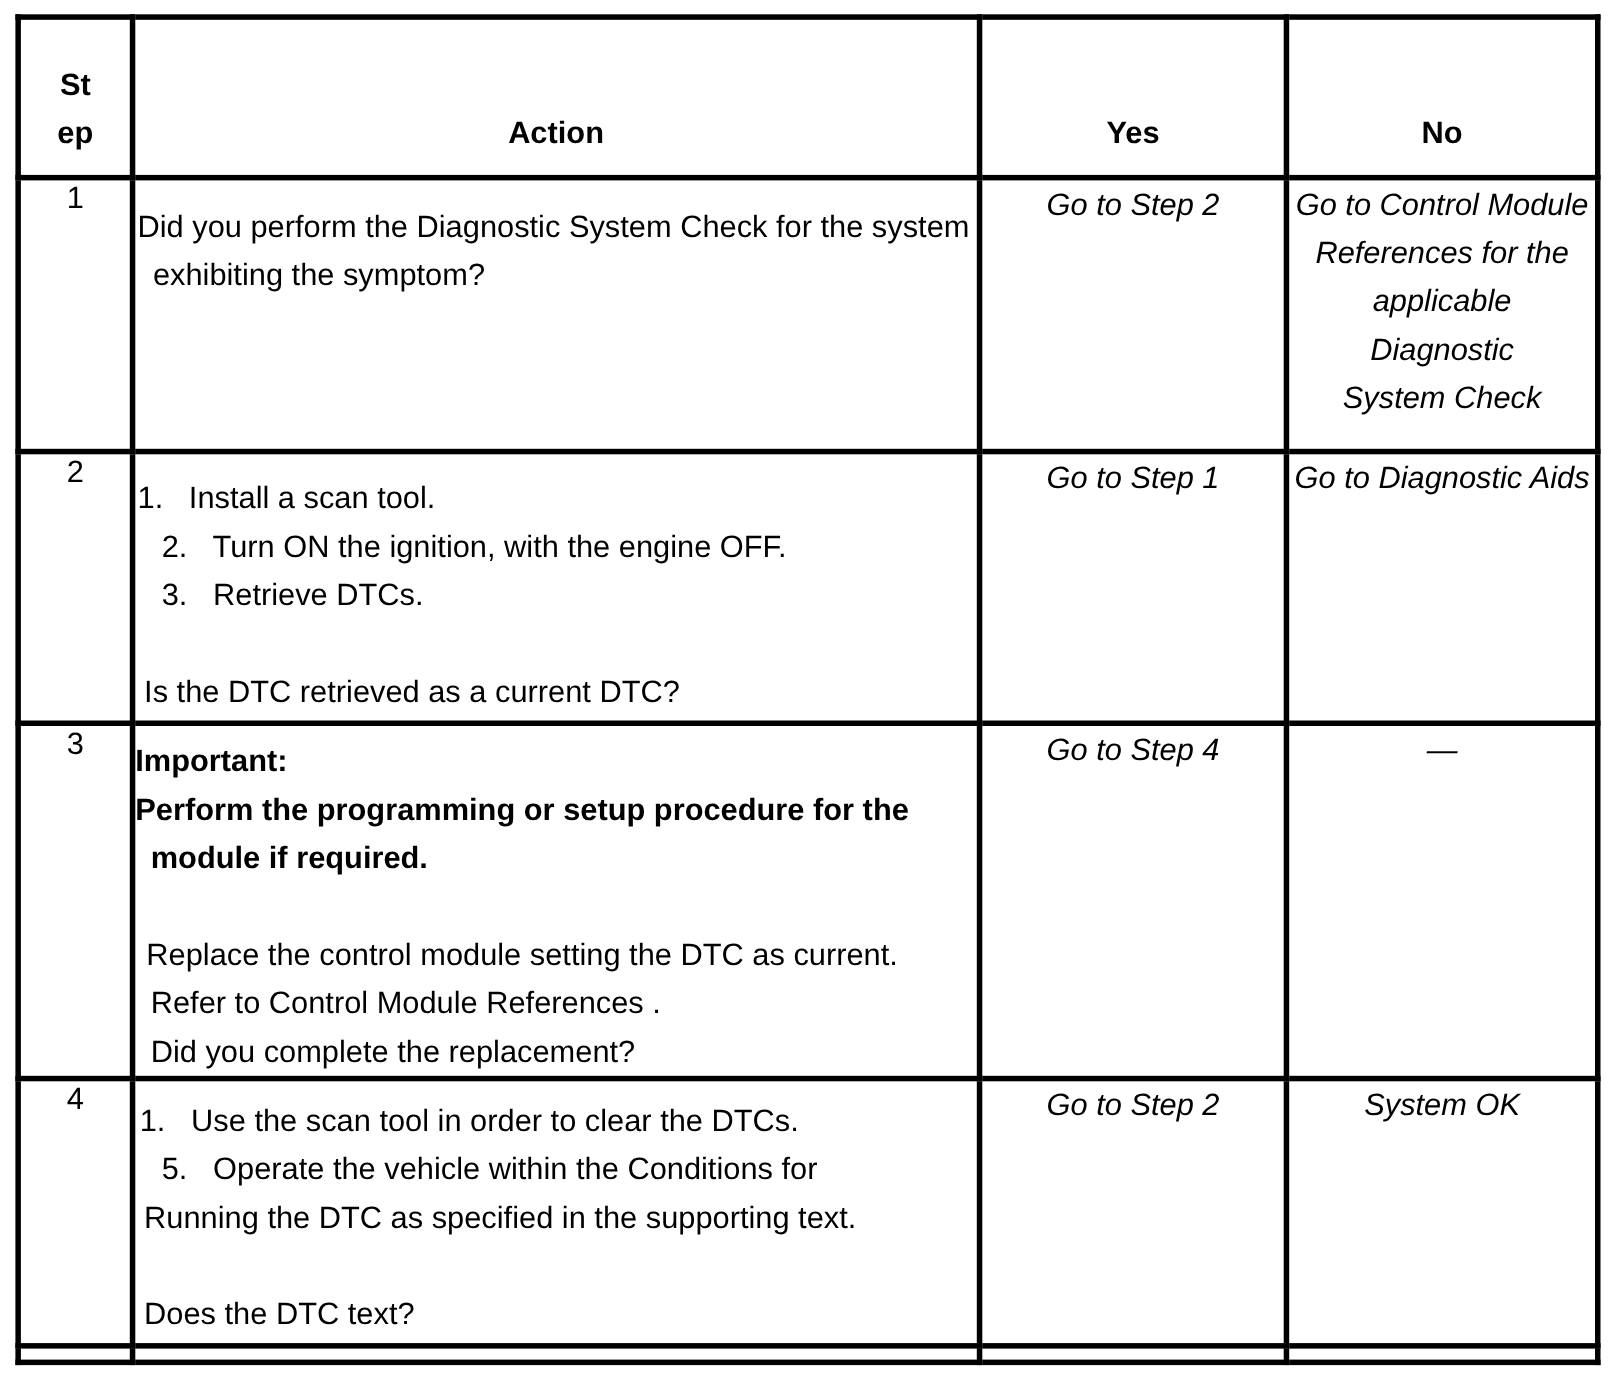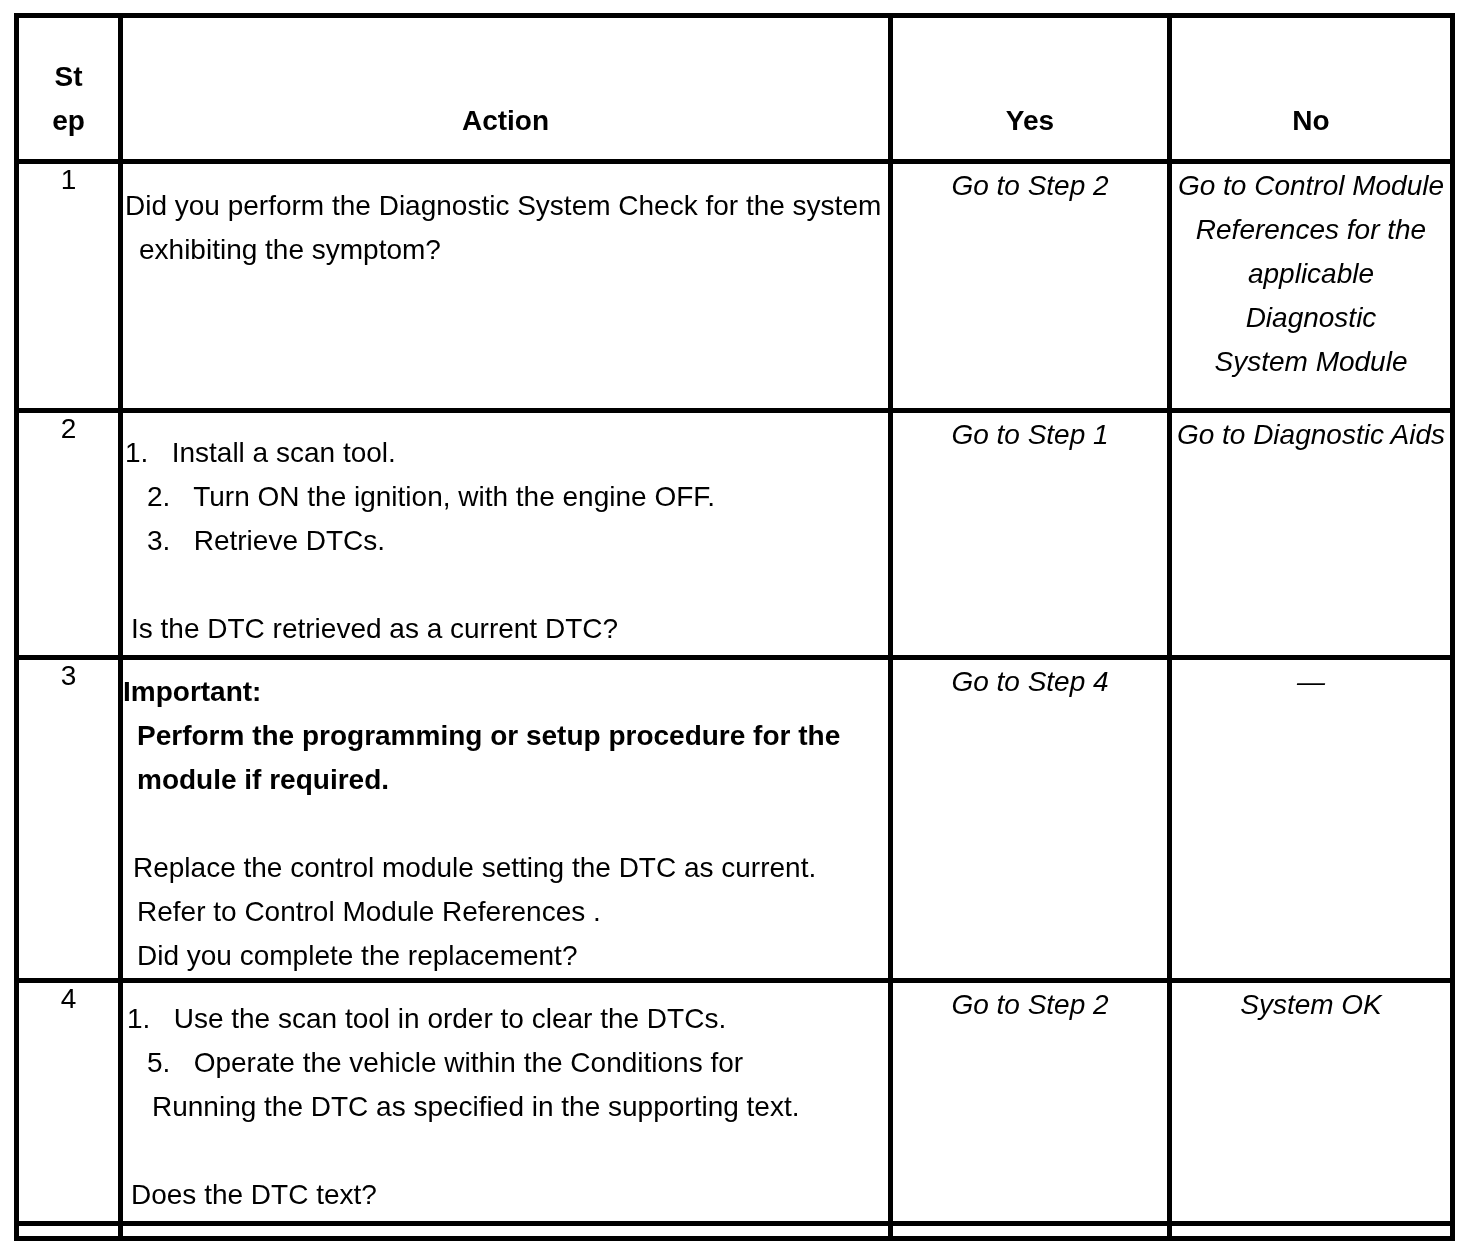--- a/index.html
+++ b/index.html
@@ -104,21 +104,21 @@
       <div class="cellpadB">
             <div class="vl">Go to Step 2</div>
           </div>
     </td>
     <td class="no">
       <div class="cellpadB">
         <div class="vl">Go to Control Module</div>
         <div class="vl">References for the</div>
         <div class="vl">applicable</div>
         <div class="vl">Diagnostic</div>
-        <div class="vl">System Module</div>
+        <div class="vl">System Check</div>
       </div>
     </td>
   </tr>
 
   <tr style="height:247px;">
     <td class="step">2</td>
     <td class="action" style="padding-top:18px;">
       <div class="al" style="padding-left:2px">1.   Install a scan tool.</div>
       <div class="al" style="padding-left:24px">2.   Turn ON the ignition, with the engine OFF.</div>
       <div class="al" style="padding-left:24px">3.   Retrieve DTCs.</div>
@@ -134,21 +134,21 @@
       <div class="cellpadB">
             <div class="vl">Go to Diagnostic Aids</div>
           </div>
     </td>
   </tr>
 
   <tr style="height:320px;">
     <td class="step">3</td>
     <td class="action" style="padding-top:10px;">
       <div class="al b">Important:</div>
-      <div class="al b" style="padding-left:14px">Perform the programming or setup procedure for the</div>
+      <div class="al b" style="">Perform the programming or setup procedure for the</div>
       <div class="al b" style="padding-left:14px">module if required.</div>
       <div class="al"></div>
       <div class="al" style="padding-left:10px">Replace the control module setting the DTC as current.</div>
       <div class="al" style="padding-left:14px">Refer to Control Module References .</div>
       <div class="al" style="padding-left:14px">Did you complete the replacement?</div>
     </td>
     <td class="yes">
       <div class="cellpadB">
             <div class="vl">Go to Step 4</div>
           </div>
@@ -158,21 +158,21 @@
             <div class="vl">—</div>
           </div>
     </td>
   </tr>
 
   <tr style="height:243px;">
     <td class="step">4</td>
     <td class="action" style="padding-top:14px;">
       <div class="al" style="padding-left:4px">1.   Use the scan tool in order to clear the DTCs.</div>
       <div class="al" style="padding-left:24px">5.   Operate the vehicle within the Conditions for</div>
-      <div class="al" style="padding-left:29px">Running the DTC as specified in the supporting text.</div>
+      <div class="al" style="padding-left:8px">Running the DTC as specified in the supporting text.</div>
       <div class="al"></div>
       <div class="al" style="padding-left:8px">Does the DTC text?</div>
     </td>
     <td class="yes">
       <div class="cellpadB">
             <div class="vl">Go to Step 2</div>
           </div>
     </td>
     <td class="no">
       <div class="cellpadB">

